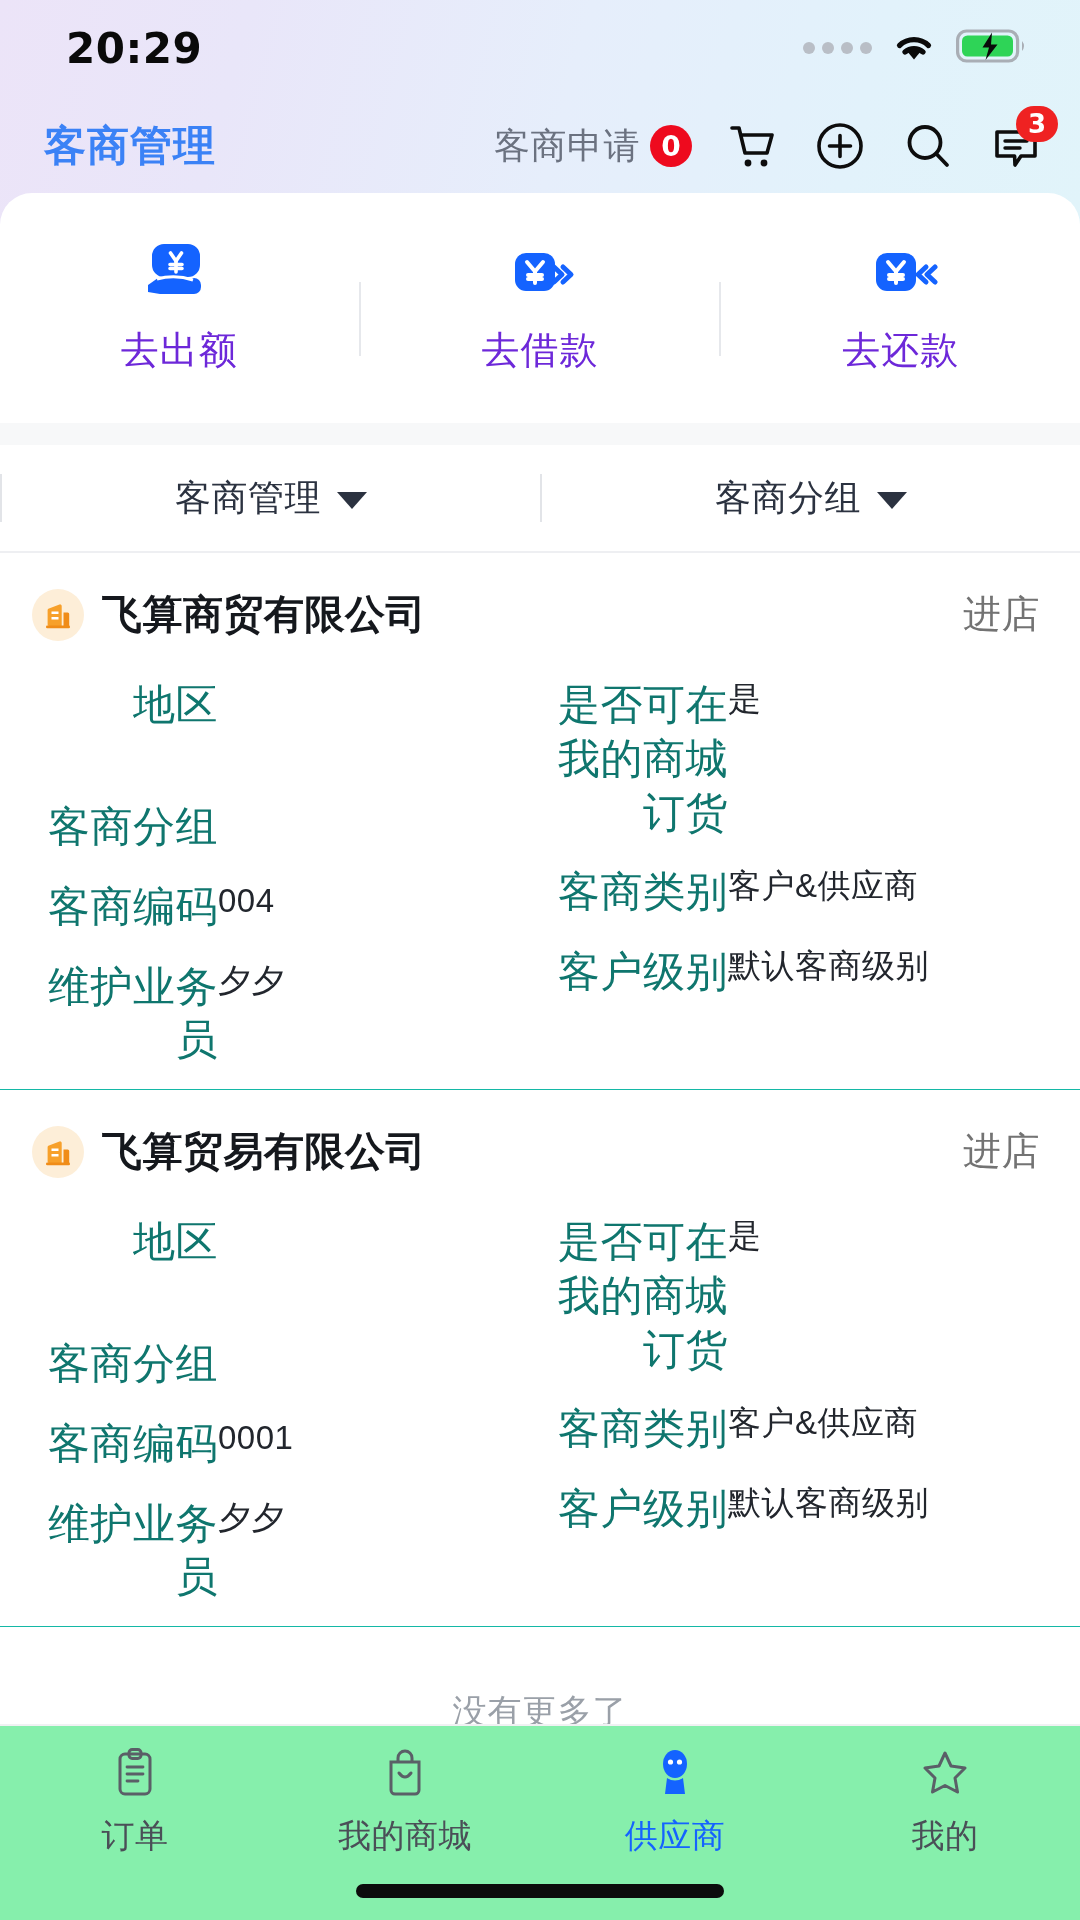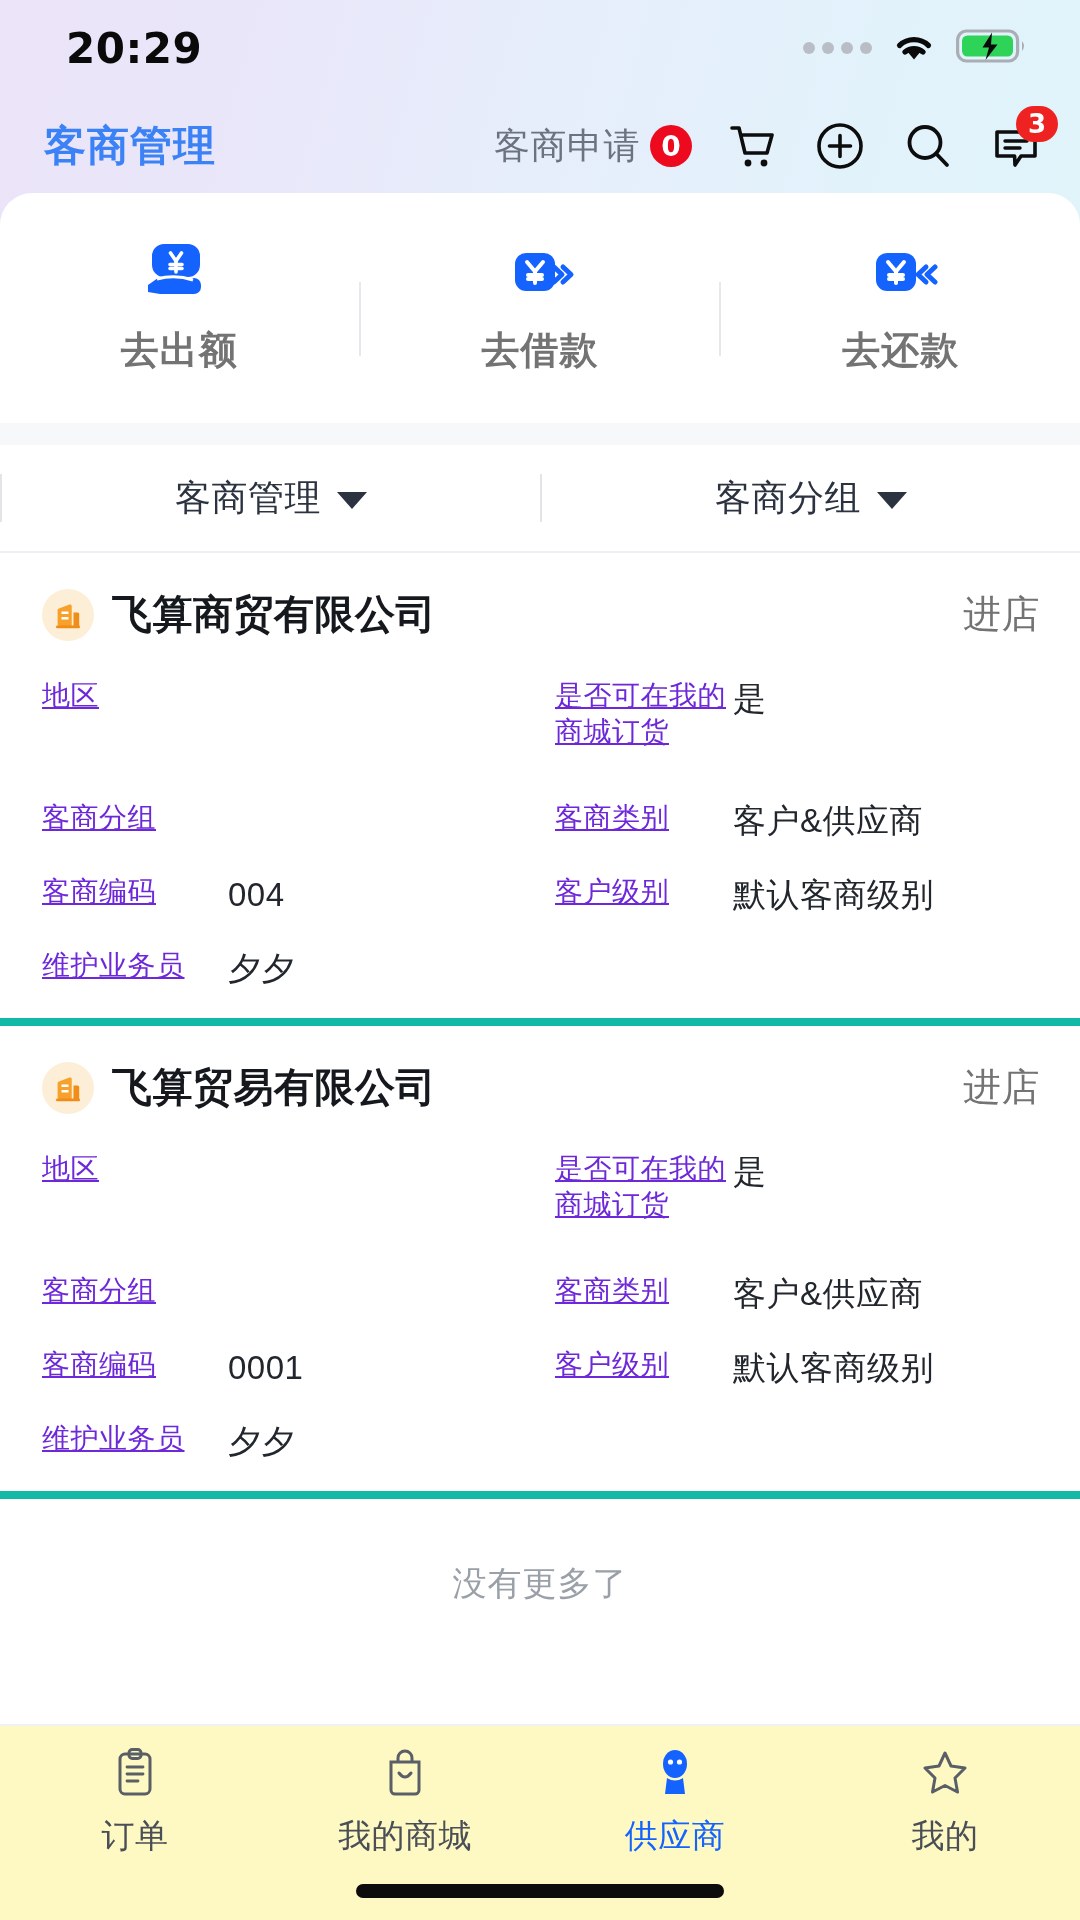--- a/index.html
+++ b/index.html
@@ -168,22 +168,22 @@
   }
   .qa-icon {
     height: 62px;
     display: flex;
     align-items: flex-end;
     justify-content: center;
     margin-bottom: 22px;
   }
   .qa-label {
     font-size: 38px;
-    font-weight: 700;
-    color: #737373;
+    font-weight: 400;
+    color: #6d28d9;
     letter-spacing: 1px;
   }
   .qa-sep {
     width: 2px;
     height: 74px;
     background: #e6e8ec;
     flex: 0 0 2px;
     align-self: center;
     margin-top: 22px;
   }
@@ -225,22 +225,23 @@
     width: 2px;
     height: 48px;
     background: #e2e4e8;
     flex: 0 0 2px;
   }
 
   
   .list { background: #fff; }
 
   .card {
-    padding: 34px 40px 22px 42px;
-    border-bottom: 8px solid #14b8a6;
+    padding: 34px 40px 22px 32px;
+    border-bottom: 1px solid #14b8a6;
+    text-align: right;
   }
   .card-head {
     display: flex;
     align-items: center;
     margin-bottom: 36px;
   }
   .biz-avatar {
     width: 52px; height: 52px;
     border-radius: 50%;
     background: #fdeed8;
@@ -270,26 +271,25 @@
   .fcol.right { padding-left: 14px; }
 
   .frow {
     display: flex;
     align-items: flex-start;
     margin-bottom: 26px;
     min-height: 48px;
   }
   .frow:last-child { margin-bottom: 0; margin-top: 12px; }
   .flabel {
-    font-size: 28px;
-    color: #6d28d9;
+    font-size: 42px;
+    color: #0f766e;
     line-height: 1.28;
     letter-spacing: 0.5px;
     flex: 0 0 auto;
-    text-decoration: underline;
   }
   .flabel.w1 { width: 186px; }
   .flabel.w2 { width: 178px; }
   .fvalue {
     font-size: 33px;
     color: #22262d;
     line-height: 1.28;
     letter-spacing: 0.5px;
     word-break: break-all;
   }
@@ -305,21 +305,21 @@
     color: #9aa0a8;
     letter-spacing: 1px;
   }
 
   
   .tabbar {
     position: absolute;
     bottom: 0; left: 0;
     width: 1080px;
     height: 196px;
-    background: #fef9c3;
+    background: #86efac;
     border-top: 2px solid #f0f1f3;
     display: flex;
     align-items: flex-start;
     padding-top: 20px;
   }
   .tab {
     flex: 1;
     display: flex;
     flex-direction: column;
     align-items: center;

